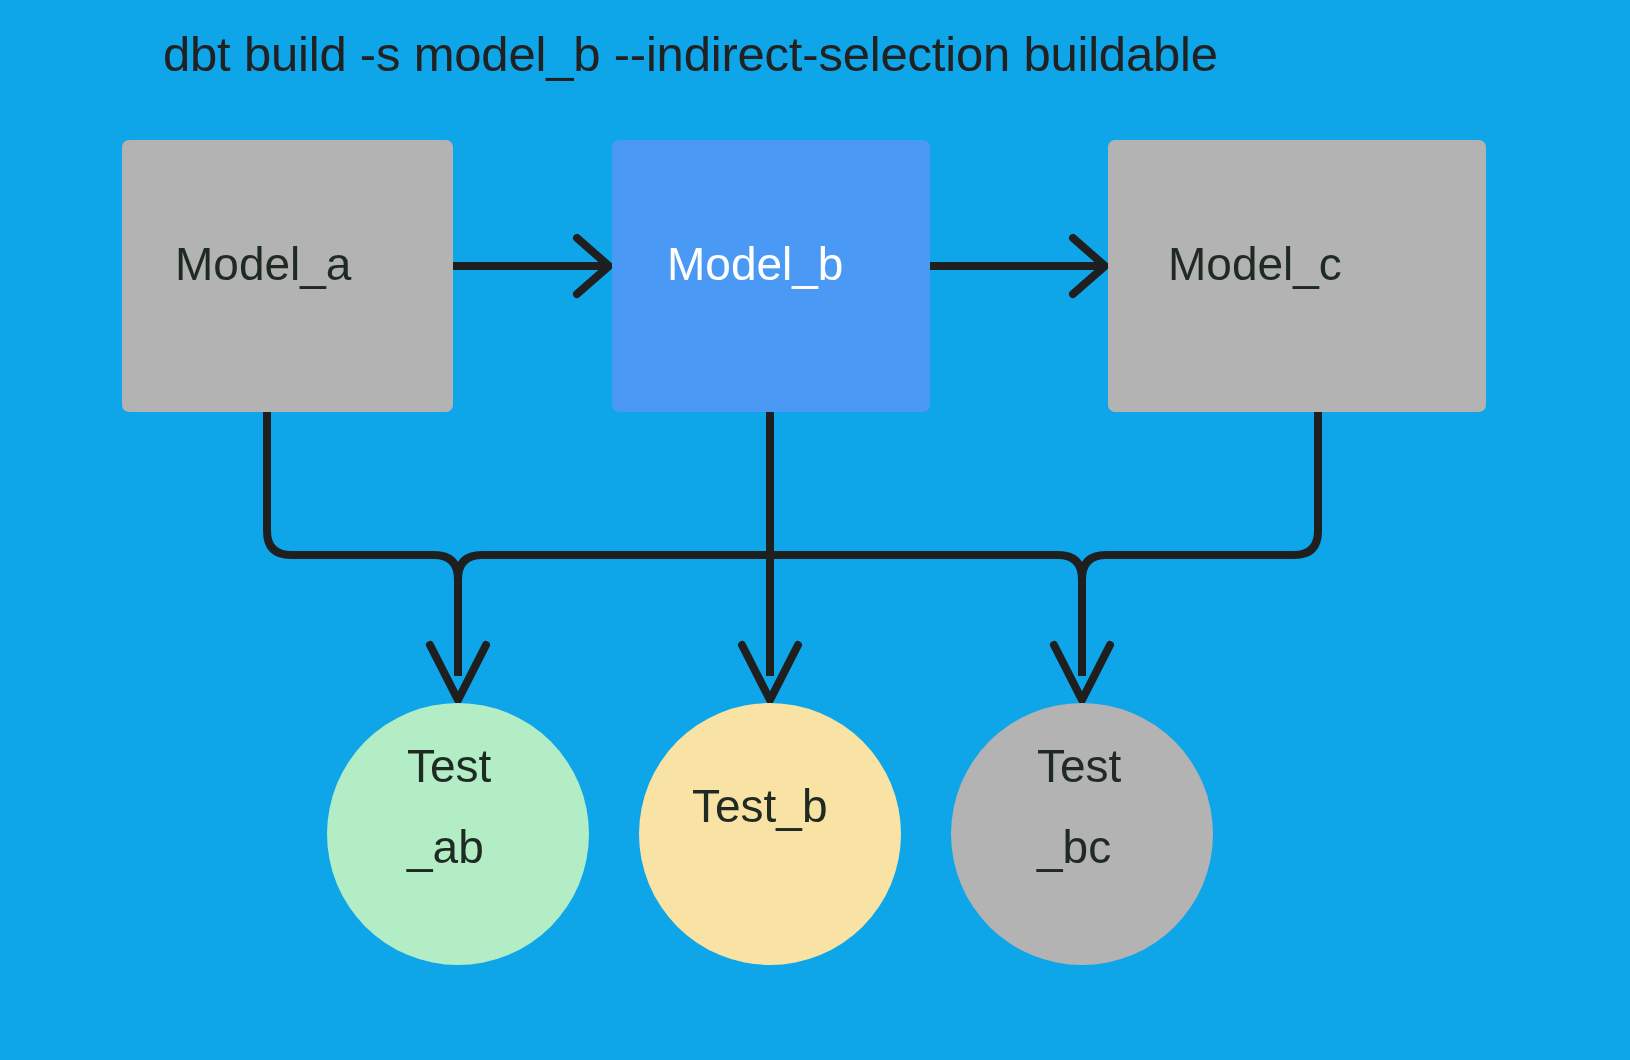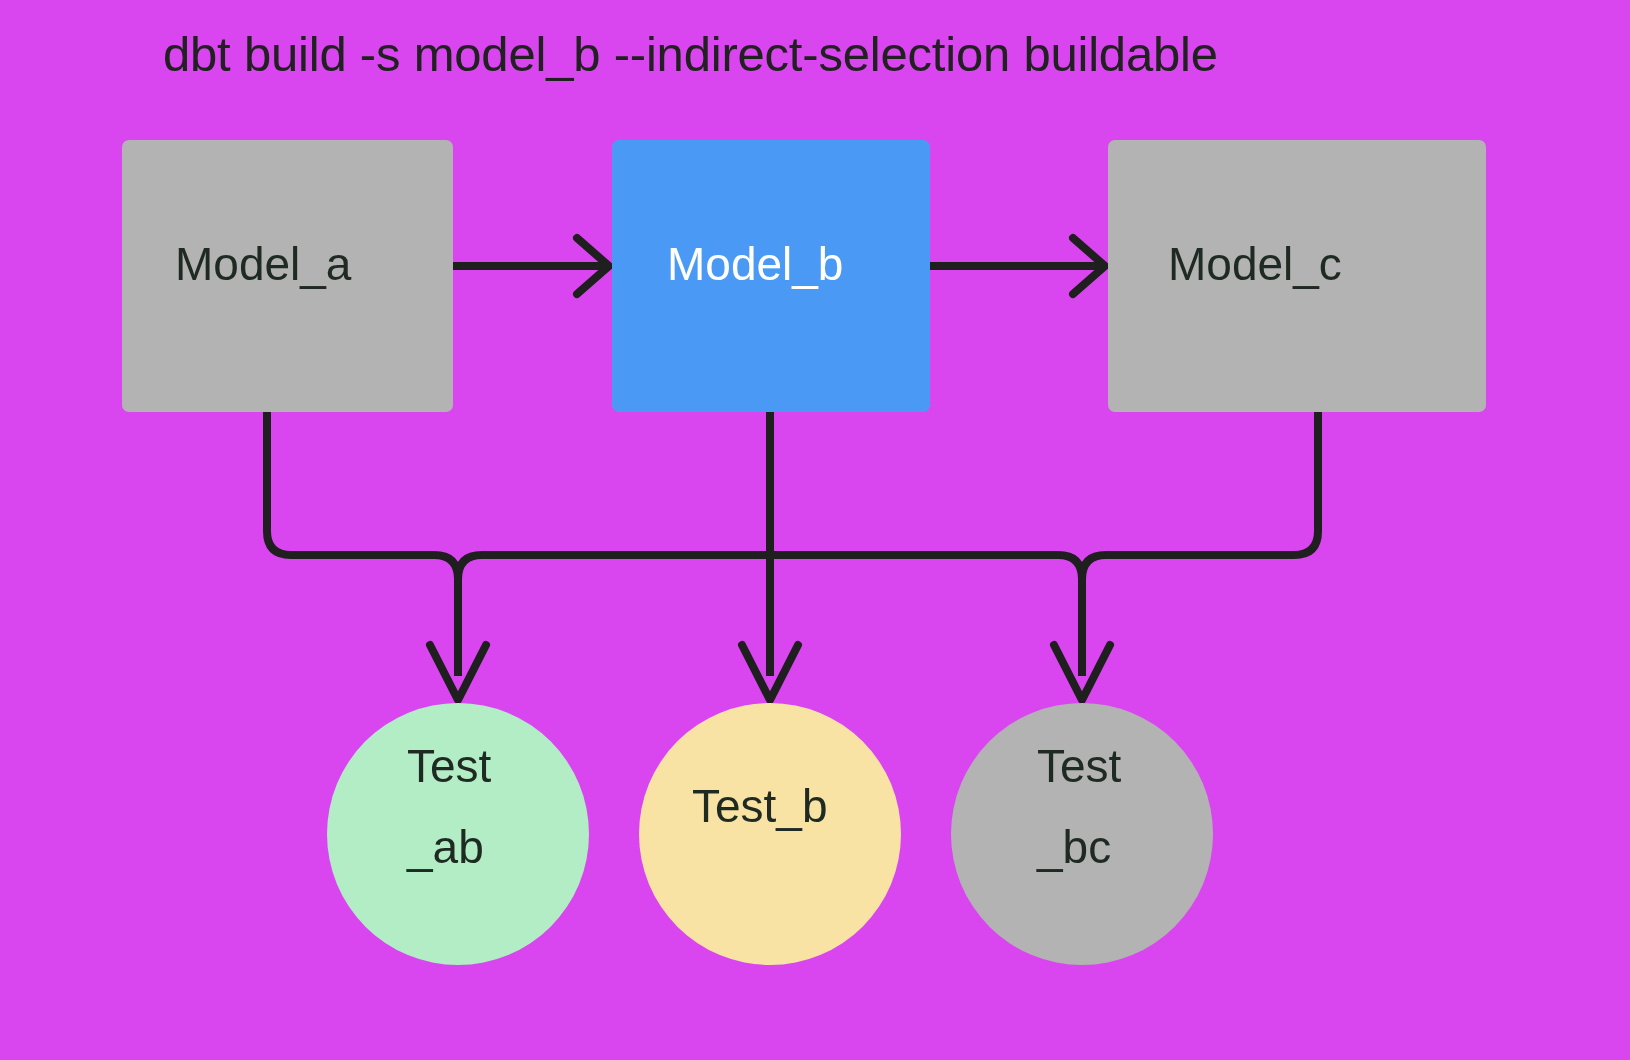--- a/index.html
+++ b/index.html
@@ -8,21 +8,21 @@
     padding: 0;
     background: #ffffff;
   }
   body {
     font-family: "Liberation Sans", sans-serif;
   }
   #canvas {
     position: relative;
     width: 1630px;
     height: 1060px;
-    background: #d946ef;
+    background: #0ea5e9;
     overflow: hidden;
   }
   #diagram-svg {
     position: absolute;
     left: 0;
     top: 0;
     width: 1630px;
     height: 1060px;
   }
   .title-text {

